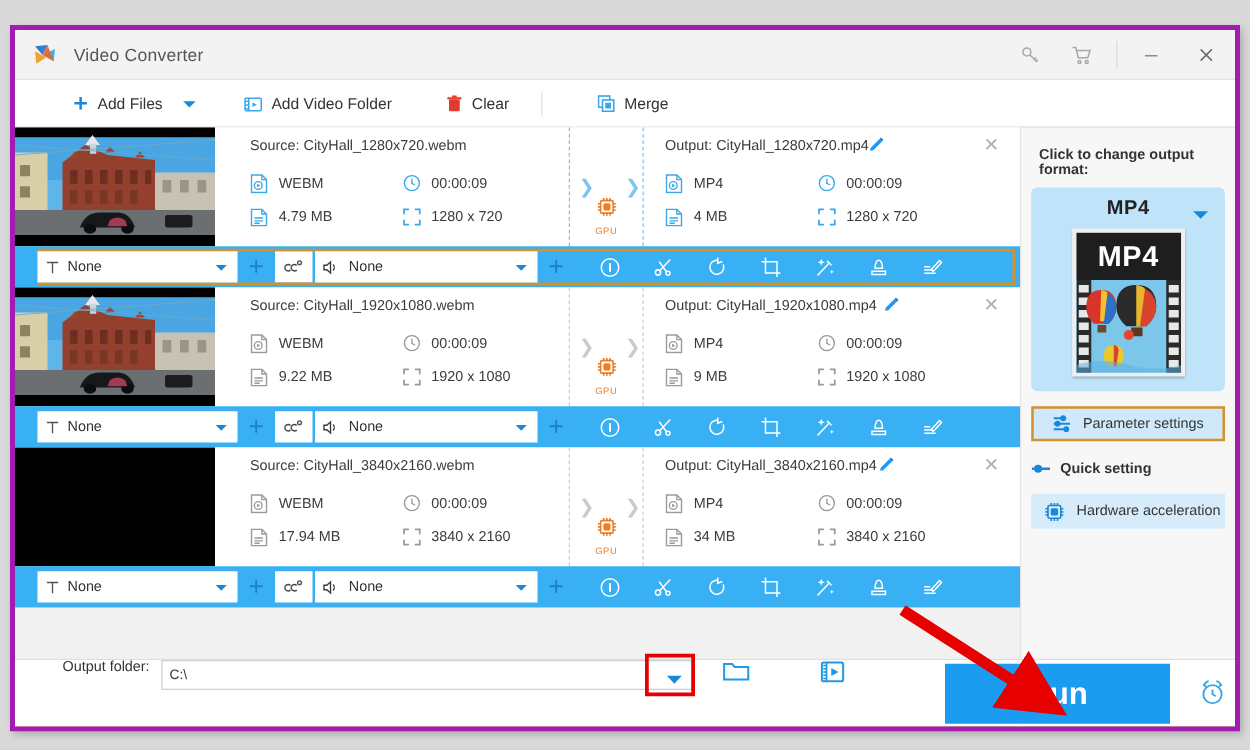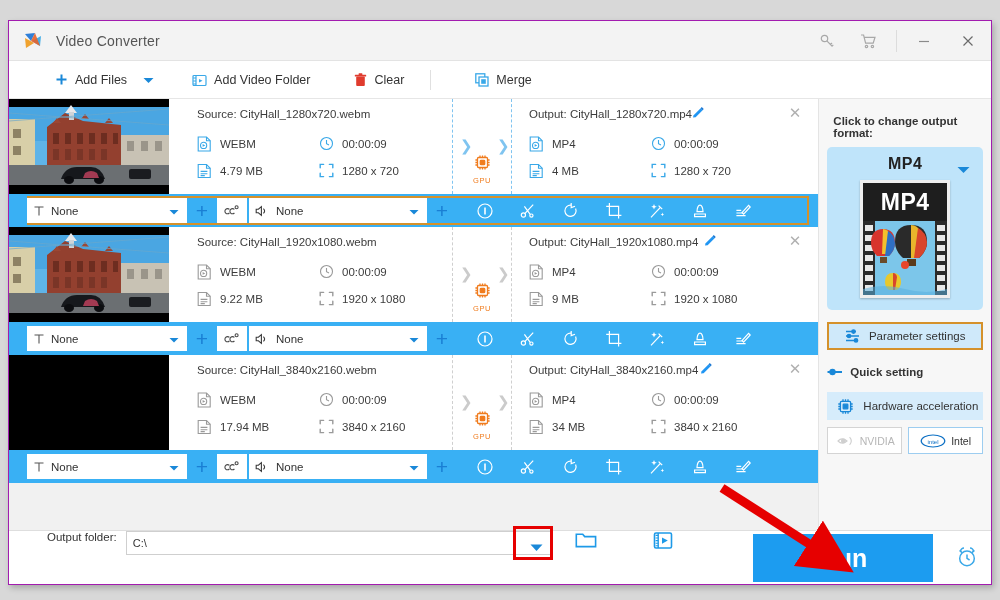--- a/index.html
+++ b/index.html
@@ -6,21 +6,21 @@
   html, body {
     width: 1000px; height: 600px;
     font-family: "Liberation Sans", sans-serif;
     background: #d8d8d8;
     overflow: hidden;
   }
   .app {
     position: absolute; left: 8px; top: 20px;
     width: 984px; height: 565px;
     background: #eab308;
-    border: 1px solid #a21caf;
+    border: 4px solid #a21caf;
     box-shadow: 2px 3px 6px rgba(0,0,0,.22);
     overflow: hidden;
   }
   
   .titlebar {
     height: 40px; background: #f3f3f3;
     border-bottom: 1px solid #e3e3e3;
     display: flex; align-items: center;
     position: relative;
   }
@@ -1045,37 +1045,20 @@
         <span class="hic">
           <svg width="17" height="17" viewBox="0 0 17 17" fill="none" stroke="#1a88d8" stroke-width="1.3">
             <rect x="3.4" y="3.4" width="10.2" height="10.2" rx="1"></rect>
             <rect x="6.2" y="6.2" width="4.6" height="4.6" rx=".6" fill="#1a88d8"></rect>
             <path d="M6 3.4 V1.3 M8.5 3.4 V1.3 M11 3.4 V1.3 M6 13.6 V15.7 M8.5 13.6 V15.7 M11 13.6 V15.7 M3.4 6 H1.3 M3.4 8.5 H1.3 M3.4 11 H1.3 M13.6 6 H15.7 M13.6 8.5 H15.7 M13.6 11 H15.7"></path>
           </svg>
         </span>
         <span>Hardware acceleration</span>
       </div>
 
-      <div class="gpubtns">
-        <div class="gbtn dim">
-          <svg width="20" height="12" viewBox="0 0 20 12" fill="none" stroke="#cfcfcf" stroke-width="1.1">
-            <path d="M3 6 q4 -4.2 9 0 q-5 4.2 -9 0 Z"></path>
-              <circle cx="8.4" cy="6" r="1.9" fill="#cfcfcf"></circle>
-            <path d="M14.6 2.2 q3.4 3.8 0 7.6"></path>
-          </svg>
-          <span>NVIDIA</span>
-        </div>
-        <div class="gbtn on">
-          <svg width="26" height="14" viewBox="0 0 26 14" fill="none" stroke="#0b6fc4" stroke-width="1.2">
-            <ellipse cx="13" cy="7" rx="11.8" ry="6"></ellipse>
-            <text x="13" y="9.6" font-family="Liberation Sans, sans-serif" font-size="6" fill="#0b6fc4" text-anchor="middle" stroke="none">intel</text>
-          </svg>
-          <span>Intel</span>
-        </div>
-      </div>
     </div>
   </div>
 
   <div class="bottom">
     <span class="of-label">Output folder:</span>
     <span class="of-wrap">
       <input class="of-input" type="text" value="C:\" style="">
       <span class="of-caret">
         <svg width="13" height="9" viewBox="0 0 13 9">
             <path d="M0.5 1.5 L6.5 8 L12.5 1.5 Z" fill="#1a88d8"></path>

